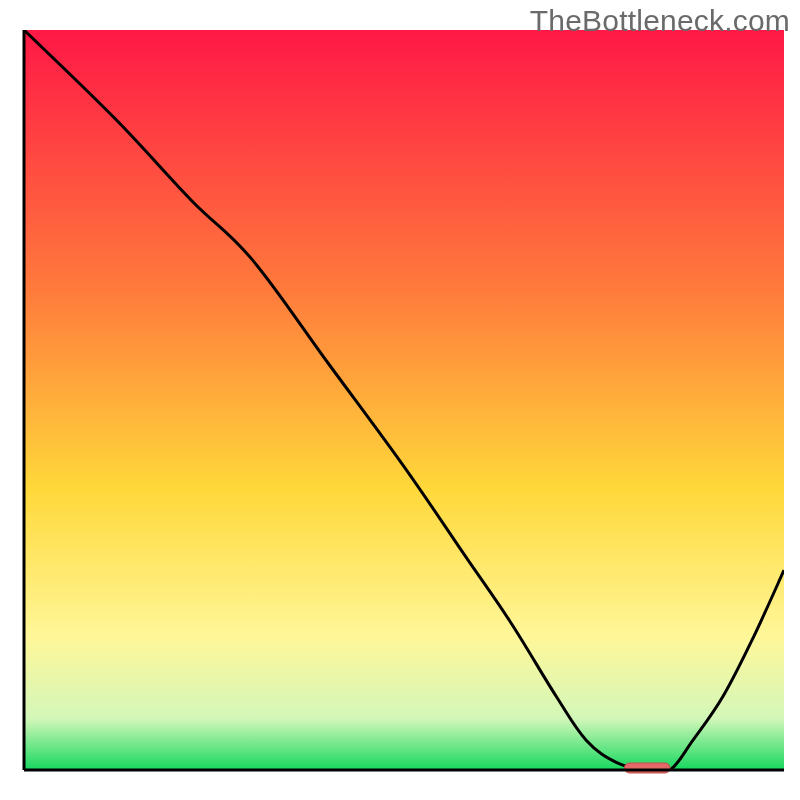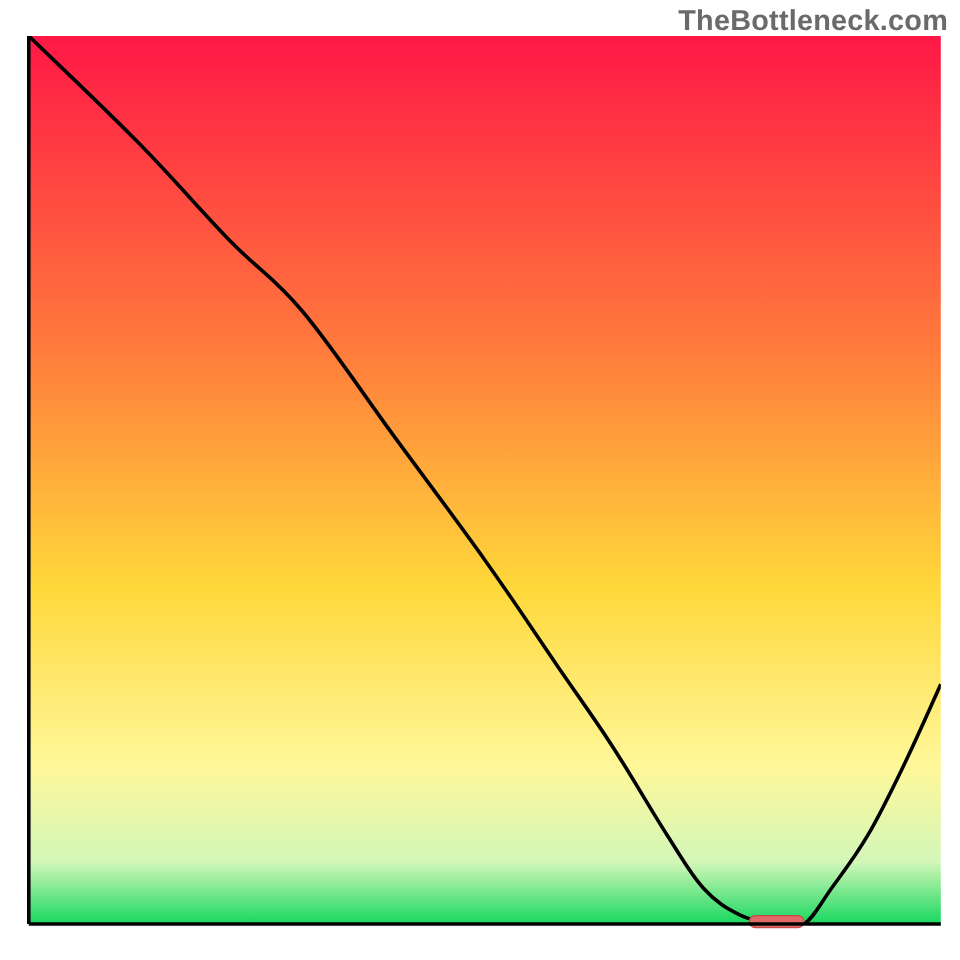--- a/index.html
+++ b/index.html
@@ -13,22 +13,22 @@
   .stage {
     position: relative;
     width: 800px;
     height: 800px;
   }
   .watermark {
     position: absolute;
     top: 4px;
     right: 10px;
     font-family: Arial, Helvetica, sans-serif;
-    font-size: 24px;
-    font-weight: 700;
+    font-size: 30px;
+    font-weight: 400;
     color: #6a6a6a;
     letter-spacing: 0.2px;
     user-select: none;
   }
   svg {
     position: absolute;
     inset: 0;
     display: block;
   }
 </style>

